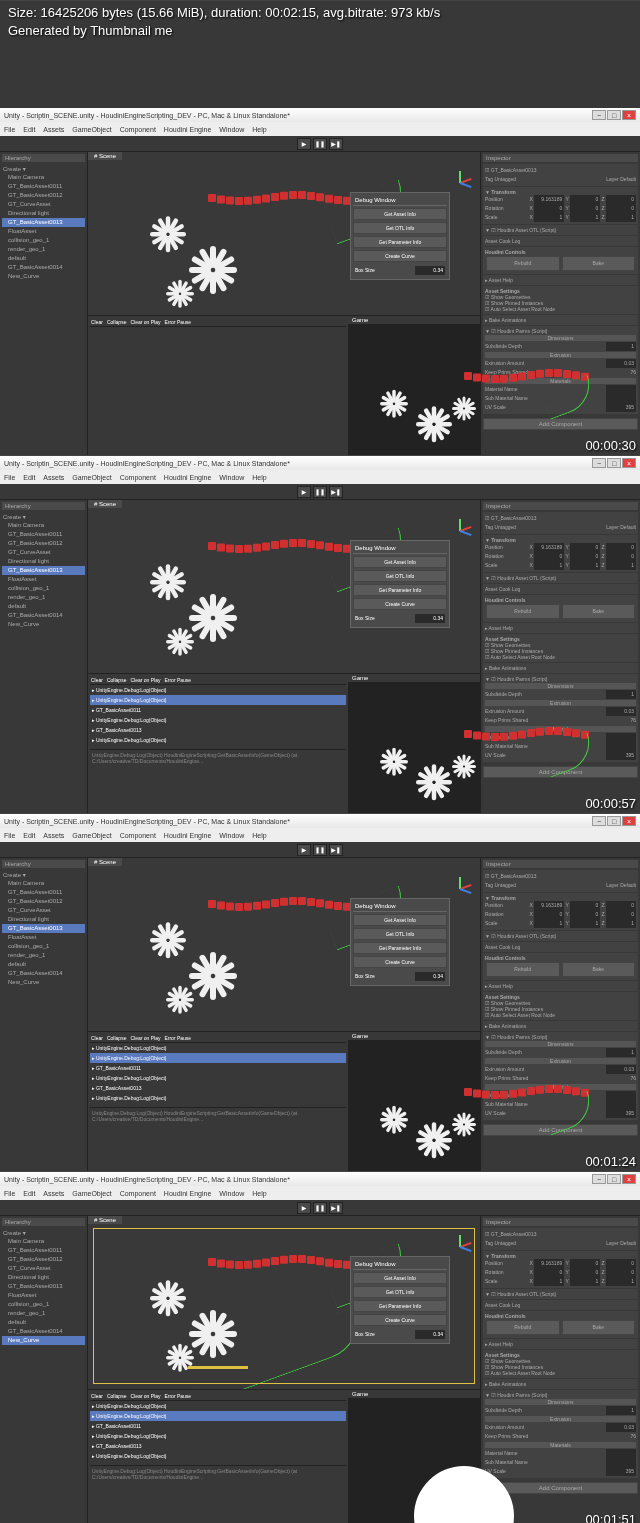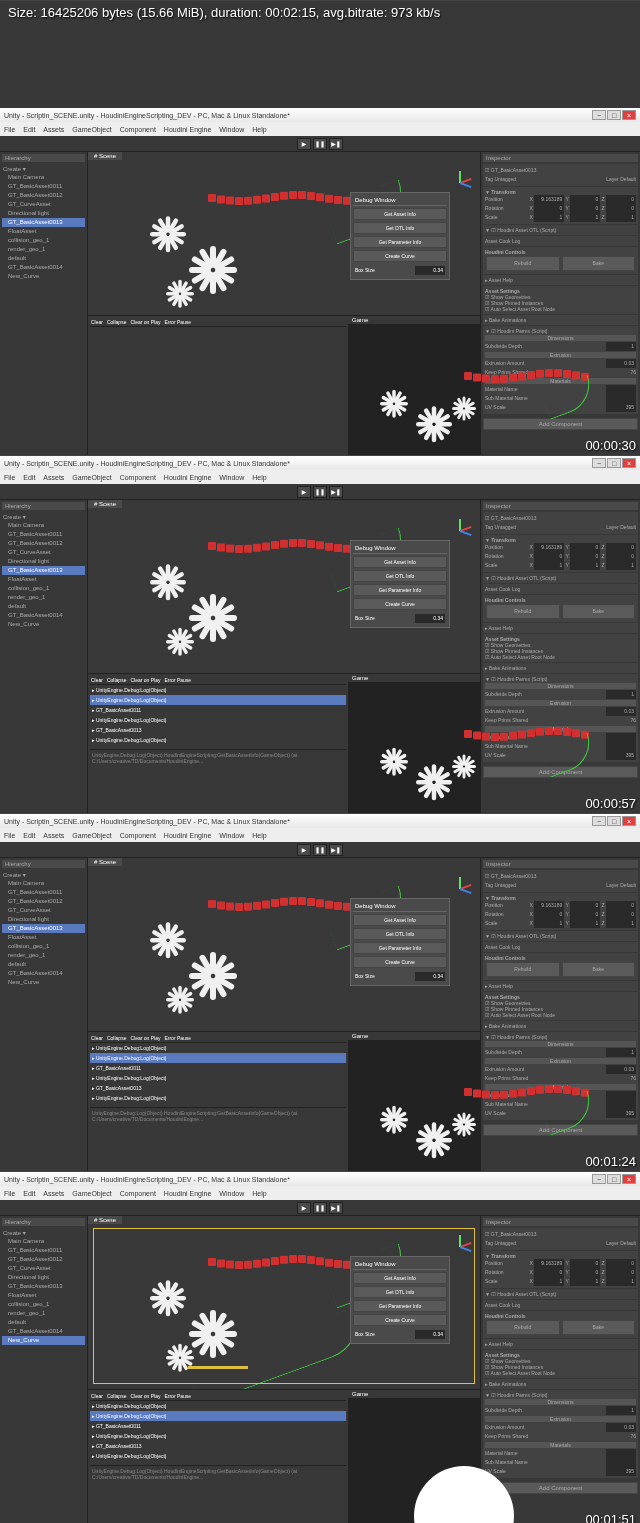--- a/index.html
+++ b/index.html
@@ -55,20 +55,21 @@
 .add-comp { background: #5a5a5a; border: 1px solid #444; padding: 2px; text-align: center; margin-top: 4px; font-size: 6px; }
 .timestamp { position: absolute; bottom: 2px; right: 4px; font-size: 13px; text-shadow: 1px 1px 2px #000; }
 .selection-outline { position: absolute; border: 1px solid #e0c040; pointer-events: none; }
 .white-circle { position: absolute; width: 100px; height: 100px; background: #fff; border-radius: 50%; }
 </style>
 </head>
 <body>
 
 <div class="info-overlay">
   <div>Size: 16425206 bytes (15.66 MiB), duration: 00:02:15, avg.bitrate: 973 kb/s</div>
+  <div>Generated by Thumbnail me</div>
 </div>
 
 <div class="frames">
 <div class="frame" style="height: 455px;">
     <div class="titlebar">
       <span>Unity - Scriptin_SCENE.unity - HoudiniEngineScripting_DEV - PC, Mac &amp; Linux Standalone* <dx11></dx11></span>
       <div class="win-buttons">
         <div class="win-btn">−</div>
         <div class="win-btn">□</div>
         <div class="win-btn close">×</div>

